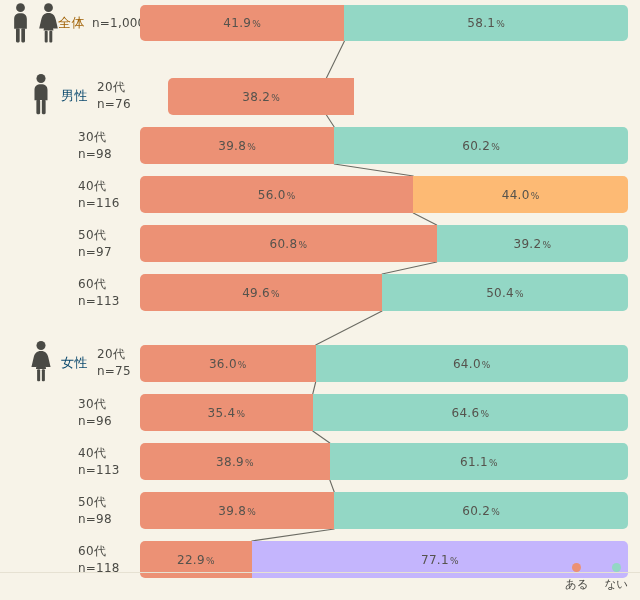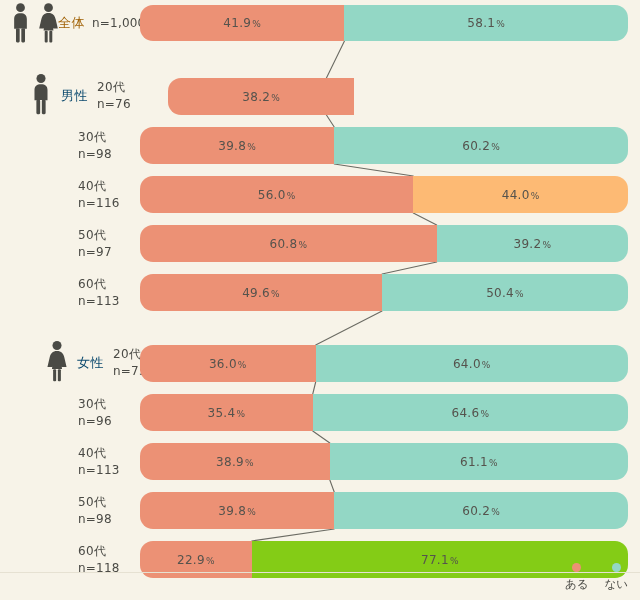--- a/index.html
+++ b/index.html
@@ -50,21 +50,21 @@
     color: #a16207;
     letter-spacing: 0.5px;
   }
 
   
   .bar-track {
     position: absolute;
     left: 140px;
     width: 488px;
     display: flex;
-    border-radius: 13px;
+    border-radius: 5px;
     overflow: hidden;
   }
   .seg {
     display: flex;
     align-items: center;
     justify-content: center;
     height: 100%;
     box-sizing: border-box;
     font-size: 12px;
     color: #55534d;
@@ -246,21 +246,21 @@
         <div class="bar-track" style="height: 37px;">
           <div class="seg seg-a" style="width: 49.6%; background: rgb(236, 145, 117);">
             <span>49.6<span class="pct-unit">%</span></span>
           </div>
           <div class="seg seg-b" style="width: 50.4%; background: rgb(147, 215, 197);">
             <span>50.4<span class="pct-unit">%</span></span>
           </div>
         </div>
       </div>
       <div class="row" style="top: 345px; height: 37px;">
-        <div class="row-label-group inline" style="left: 44px;">
+        <div class="row-label-group inline" style="left: 28px;">
           <span class="gender-inline-icon" style="display: inline-block;"><svg width="26" height="42" viewBox="0 0 24 40">
               <g fill="#4a4a45">
                 <circle cx="12" cy="5" r="4.3"></circle>
                 <path d="M12 10.2c-4.2 0-6.1 2.4-7 6.1l-2.1 9.1h4.0l0.6-0.2 0 0 -0.3 2.1h9.6l-0.3-2.1 0.6 0.2h4.0l-2.1-9.1c-0.9-3.7-2.8-6.1-7-6.1z"></path>
                 <rect x="8.3" y="27.6" width="2.9" height="11.4" rx="1.0"></rect>
                 <rect x="12.8" y="27.6" width="2.9" height="11.4" rx="1.0"></rect>
               </g>
             </svg></span>
           <span class="gender-word">女性</span>
           <span style="margin-left: 2px;">
@@ -321,21 +321,21 @@
       </div>
       <div class="row" style="top: 541px; height: 37px;">
         <div class="row-label-group">
           <span class="label-age">60代</span>
           <span class="label-n">n=118</span>
         </div>
         <div class="bar-track" style="height: 37px;">
           <div class="seg seg-a" style="width: 22.9%; background: rgb(236, 145, 117);">
             <span>22.9<span class="pct-unit">%</span></span>
           </div>
-          <div class="seg seg-b" style="width: 77.1%; background: #84cc16;">
+          <div class="seg seg-b" style="width: 77.1%; background: #c4b5fd;">
             <span>77.1<span class="pct-unit">%</span></span>
           </div>
         </div>
       </div>
     </div>
 
   <div id="bottom-rule"></div>
 
   <div id="legend">
       <div class="legend-item">

